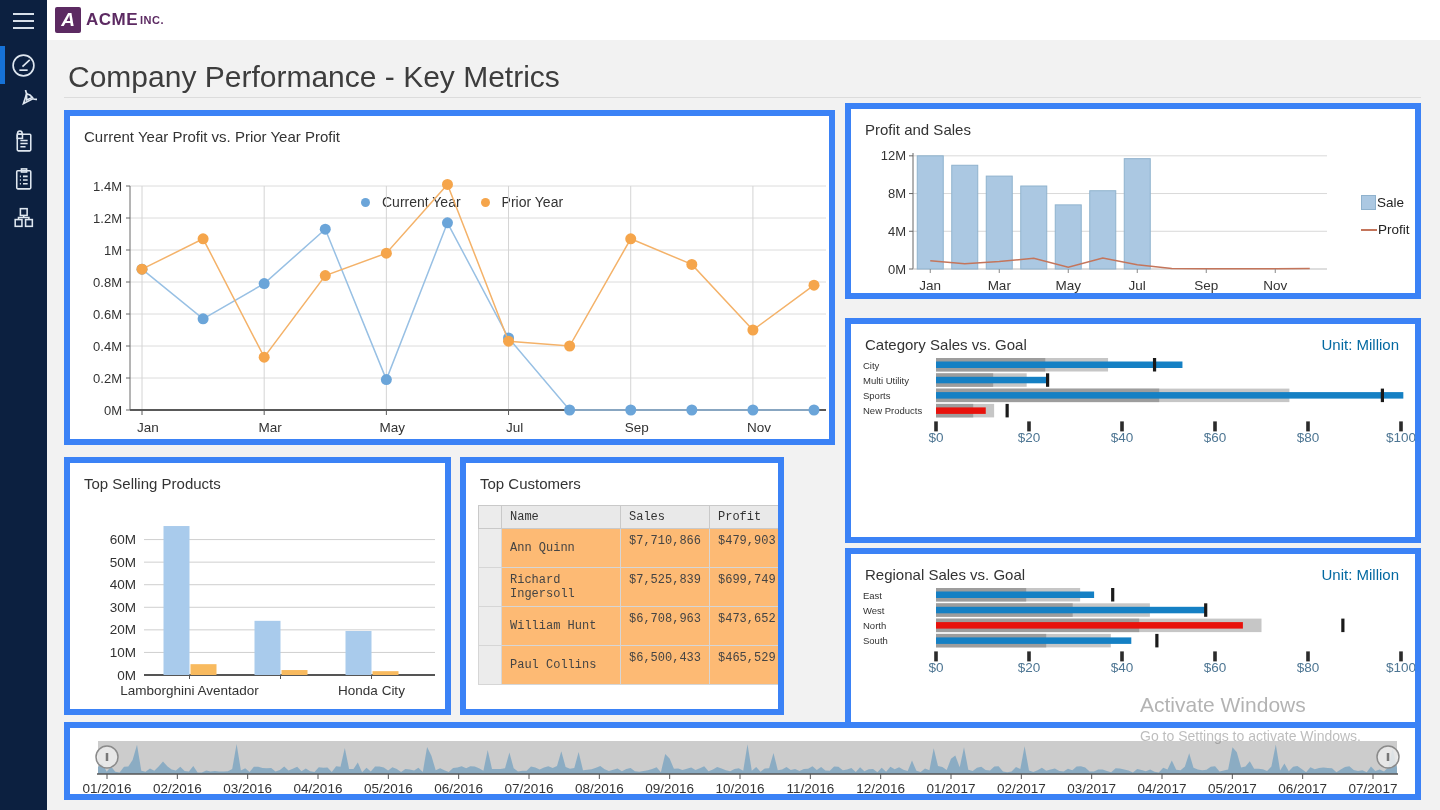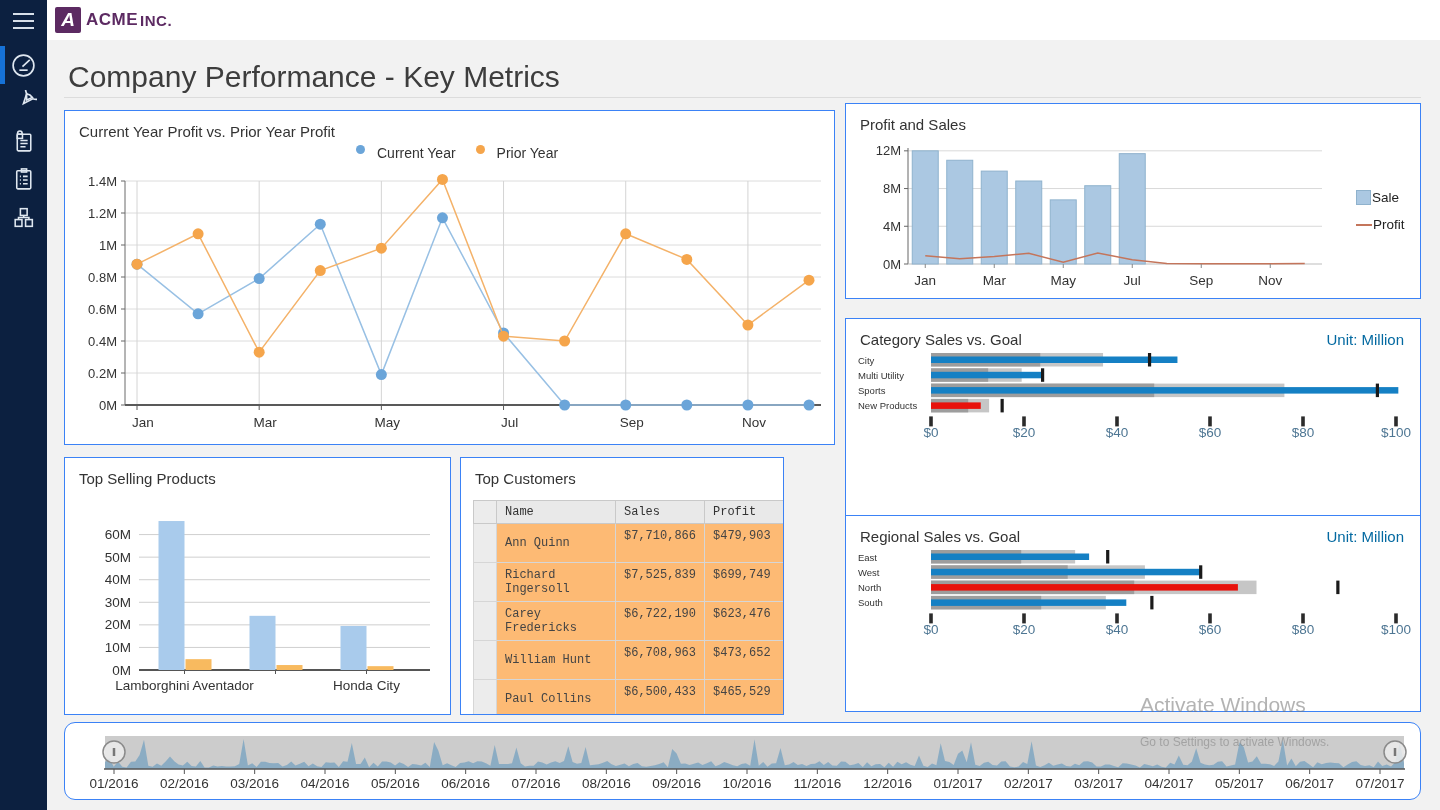--- a/index.html
+++ b/index.html
@@ -10,57 +10,57 @@
   .hamburger span{display:block;height:2px;background:#d7dfe9;margin-bottom:5px;}
   .nav-item{position:relative;width:47px;height:38px;display:flex;align-items:center;justify-content:center;cursor:pointer;}
   .nav-item.selected::before{content:"";position:absolute;left:0;top:0;width:5px;height:38px;background:#1672d8;}
   .nav-list{position:absolute;top:46px;left:0;width:47px;}
   
   .topstrip{position:absolute;left:47px;top:0;width:1393px;height:40px;background:#ffffff;}
   .logo{position:absolute;left:8px;top:7px;display:flex;align-items:center;}
   .logo-box{width:26px;height:26px;background:#5c2a62;color:#fff;border-radius:2px;
     display:flex;align-items:center;justify-content:center;font-style:italic;font-weight:bold;font-size:19px;}
   .logo-brand{margin-left:5px;color:#5c2a62;font-weight:bold;font-size:17px;letter-spacing:.5px;}
-  .logo-suffix{color:#5c2a62;font-weight:bold;font-size:15px;margin-left:2px;letter-spacing:.5px;}
+  .logo-suffix{color:#5c2a62;font-weight:bold;font-size:11px;margin-left:2px;letter-spacing:.5px;}
   .page-title{position:absolute;left:68px;top:60px;font-size:30px;font-weight:300;color:#3d3d3d;}
   .header-divider{position:absolute;left:64px;top:97px;width:1357px;height:1px;background:#dcdcdc;}
   
-  .card{position:absolute;background:#fff;border:1px solid #3b82f6;box-sizing:border-box;overflow:hidden;padding-left:12px;}
+  .card{position:absolute;background:#fff;border:6px solid #3b82f6;box-sizing:border-box;overflow:hidden;}
   .card-title{position:absolute;left:14px;top:12px;font-size:15px;color:#333;}
   .unit-label{position:absolute;right:16px;top:12px;font-size:15px;color:#0369a1;}
   #card-line{left:64px;top:110px;width:771px;height:335px;}
   #card-products{left:64px;top:457px;width:387px;height:258px;}
   #card-customers{left:460px;top:457px;width:324px;height:258px;}
   #card-profitsales{left:845px;top:103px;width:576px;height:196px;}
   #card-category{left:845px;top:318px;width:576px;height:225px;}
-  #card-regional{left:845px;top:515px;width:576px;height:197px;}
-  #card-timeline{left:64px;top:722px;width:1357px;height:78px;border-radius:11px;}
+  #card-regional{left:845px;top:548px;width:576px;height:197px;}
+  #card-timeline{left:64px;top:722px;width:1357px;height:78px;}
   
   .legend-h{position:absolute;left:291px;top:34px;display:flex;gap:20px;font-size:14px;color:#333;}
-  .legend-h .li{display:flex;align-items:flex-start;gap:12px;cursor:pointer;}
+  .legend-h .li{display:flex;align-items:center;gap:12px;cursor:pointer;margin-top:44px;}
   .dot{width:9px;height:9px;border-radius:50%;display:inline-block;}
   .legend-v{position:absolute;left:510px;top:86px;font-size:13.5px;color:#222;}
   .legend-v .li{display:flex;align-items:center;gap:1px;margin-bottom:12px;cursor:pointer;}
   .sq{width:13px;height:13px;display:inline-block;}
   .ln{width:16px;height:2px;display:inline-block;}
   
   .tbl-wrap{position:absolute;left:12px;top:42px;width:350px;}
   table{border-collapse:collapse;font-size:12px;color:#444;font-family:Liberation Mono, monospace;}
   th{background:#e9e9e9;font-weight:normal;text-align:left;color:#333;border:1px solid #c9c9c9;
      height:22px;padding:0 0 0 8px;}
   td{border:1px solid #d6d6d6;height:33px;padding:0 0 0 8px;background:#fdba74;vertical-align:middle;}
   td.num{vertical-align:top;padding-top:5px;}
   .selcol{width:22px;background:#ececec;padding:0;}
   th.c-name,td.c-name{width:110px;}
   th.c-sales,td.c-sales{width:80px;}
   th.c-profit,td.c-profit{width:80px;}
   
   .watermark{position:absolute;left:1140px;top:693px;z-index:60;pointer-events:none;color:rgba(117,117,117,.55);}
   .watermark .l1{font-size:21px;font-weight:300;}
-  .watermark .l2{font-size:12px;margin-top:18px;color:rgba(117,117,117,.48);}
+  .watermark .l2{font-size:14px;margin-top:11px;color:rgba(117,117,117,.48);}
   svg{display:block;}
 </style>
 </head>
 <body>
 
 <div class="sidebar">
   <div class="hamburger">
     <span></span>
       <span></span>
       <span></span>
@@ -262,26 +262,20 @@
             <td class="c-profit num">$479,903</td>
           </tr>
           <tr>
             <td class="selcol"></td>
             <td class="c-name">Richard Ingersoll</td>
             <td class="c-sales num">$7,525,839</td>
             <td class="c-profit num">$699,749</td>
           </tr>
           <tr>
             <td class="selcol"></td>
-            <td class="c-name">Carey Fredericks</td>
-            <td class="c-sales num">$6,722,190</td>
-            <td class="c-profit num">$623,476</td>
-          </tr>
-          <tr>
-            <td class="selcol"></td>
             <td class="c-name">William Hunt</td>
             <td class="c-sales num">$6,708,963</td>
             <td class="c-profit num">$473,652</td>
           </tr>
           <tr>
             <td class="selcol"></td>
             <td class="c-name">Paul Collins</td>
             <td class="c-sales num">$6,500,433</td>
             <td class="c-profit num">$465,529</td>
           </tr>

